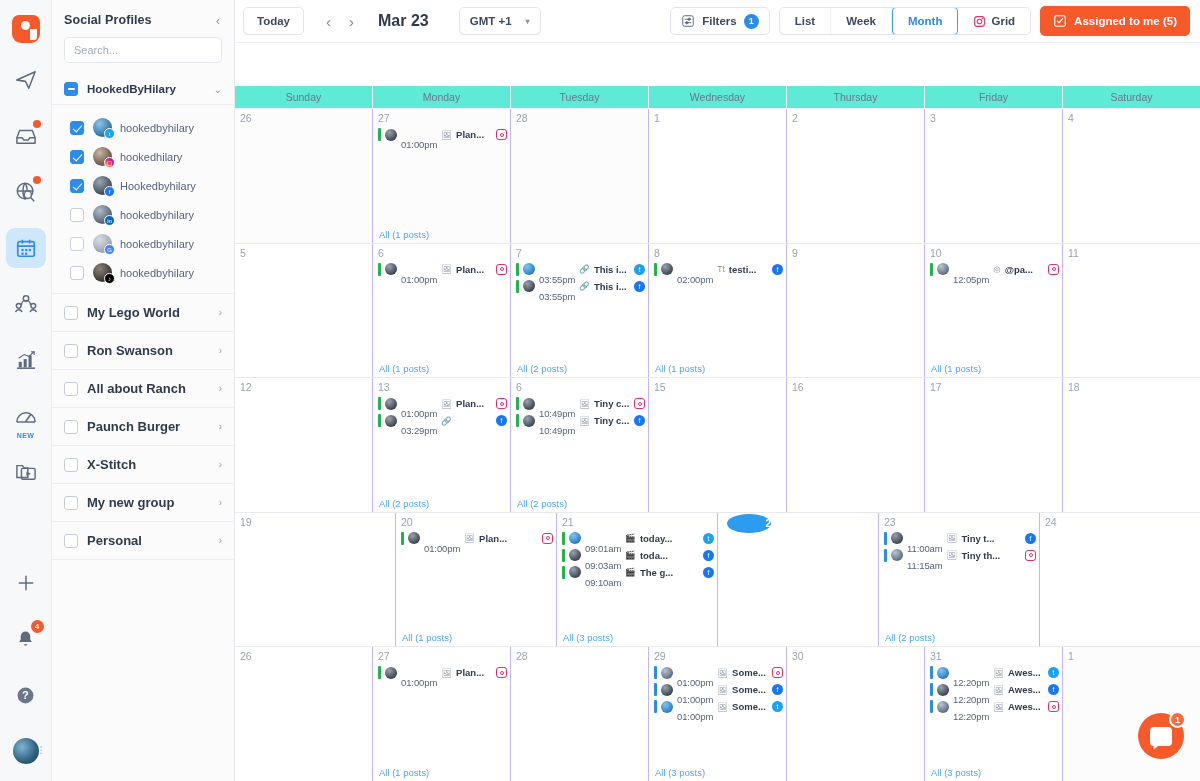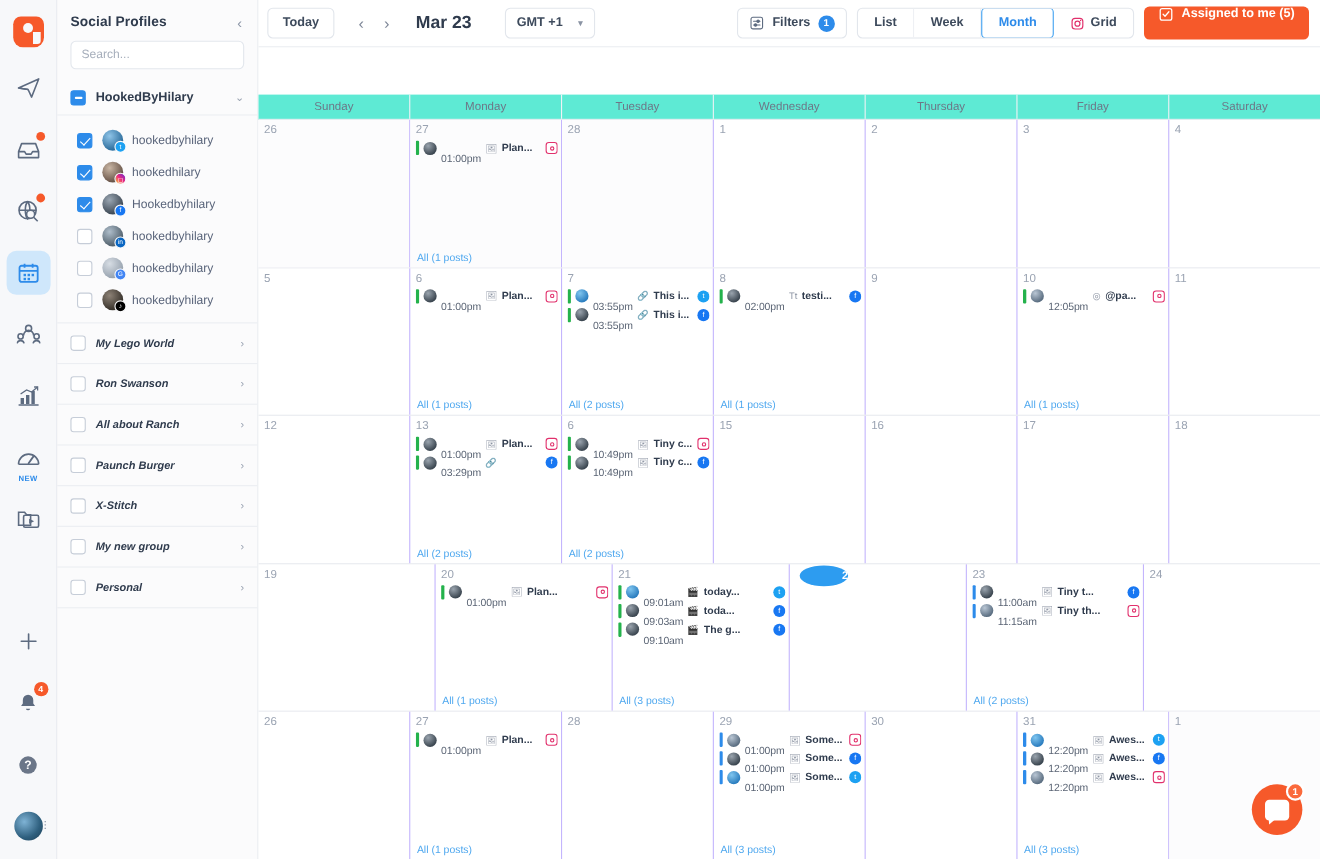--- a/index.html
+++ b/index.html
@@ -117,21 +117,21 @@
   .net.ig{ background:linear-gradient(45deg,#f9ce34,#ee2a7b,#6228d7); }
   .net.fb{ background:#1877f2; }
   .net.li{ background:#0a66c2; }
   .net.gmb{ background:#4285f4; }
   .net.tt{ background:#000; }
   .pf-name { font-size:11px; color:#59647a; }
   .sb-list-item {
     display:flex; align-items:center; padding:11px 12px 11px 12px;
     border-bottom:1px solid #eceef2; cursor:pointer;
   }
-  .sb-list-item .sb-group-name { font-size:10px;font-style:italic; }
+  .sb-list-item .sb-group-name { font-size:13px; }
 
   
   .main { flex:1; display:flex; flex-direction:column; background:#fff; min-width:0; }
   .toolbar {
     height:42px; flex:0 0 42px; display:flex; align-items:center;
     padding:0 10px 0 8px; gap:0;
   }
   .btn {
     border:1px solid #e2e6ec; background:#fff; border-radius:5px;
     height:28px; padding:0 13px; font-size:11.5px; font-weight:bold;
@@ -159,21 +159,21 @@
   }
   .seg { display:flex; border:1px solid #e2e6ec; border-radius:5px; background:#fff; height:28px; overflow:hidden;}
   .seg-item {
     padding:0 15px; display:flex; align-items:center; gap:5px; font-size:11.5px;
     font-weight:bold; color:#3d4a5c; cursor:pointer; border-right:1px solid #eef0f4;
   }
   .seg-item:last-child{ border-right:0; }
   .seg-item.active { color:#2d8bea; border:1px solid #3fa0f0; border-radius:4px; margin:-1px 0; }
   .assigned {
     background:#f6592a; color:#fff; border-radius:5px; height:30px;
-    display:flex; gap:7px; padding:0 13px; font-size:11.5px;
+    display:flex; align-items:center; gap:7px; padding:0 13px; font-size:11.5px;
     font-weight:bold; cursor:pointer; border:0;
   }
 
   
   .cal { flex:1; display:flex; flex-direction:column; border-top:1px solid #eceef2; min-height:0;}
   .dow-row { display:flex; height:23px; flex:0 0 23px; background:#5eead4; border-bottom:1px solid #eceef2;margin-top:43px;}
   .dow {
     flex:1 1 0; text-align:center; font-size:10.5px; color:#6d7787;
     line-height:23px; border-right:1px solid #f0f2f5;
   }

